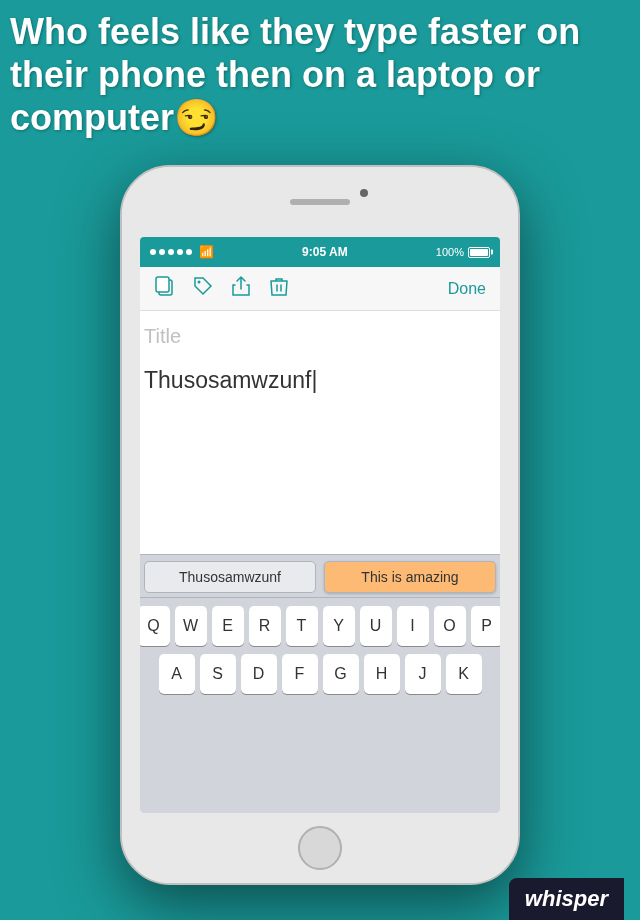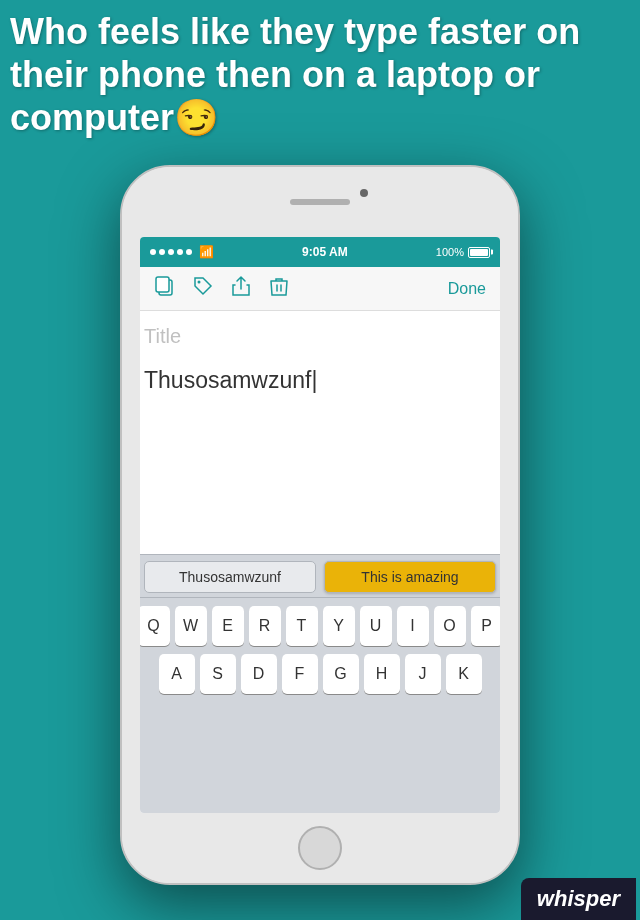--- a/index.html
+++ b/index.html
@@ -169,21 +169,21 @@
       height: 32px;
       margin: 4px;
       background: #e8eaed;
       border-radius: 5px;
       font-size: 14px;
       color: #333;
       border: 1px solid #b0b5bc;
       cursor: pointer;
     }
     .autocomplete-item.active {
-      background: #eab308;
+      background: #fdba74;
       font-weight: 500;
       box-shadow: 0 1px 3px rgba(0,0,0,0.2);
     }
 
     
     .keyboard {
       position: absolute;
       bottom: 0;
       left: 0;
       right: 0;
@@ -259,21 +259,21 @@
       height: 44px;
       border-radius: 50%;
       border: 2px solid #b0b0b0;
       background: #d8d8d8;
     }
 
     
     .whisper-badge {
       position: absolute;
       bottom: 0;
-      right: 4px;
+      right: 16px;
       background: #1a1a2e;
       color: white;
       padding: 8px 16px;
       font-size: 22px;
       font-weight: 700;
       font-style: italic;
       border-radius: 8px 0 0 0;
       z-index: 100;
     }
 

